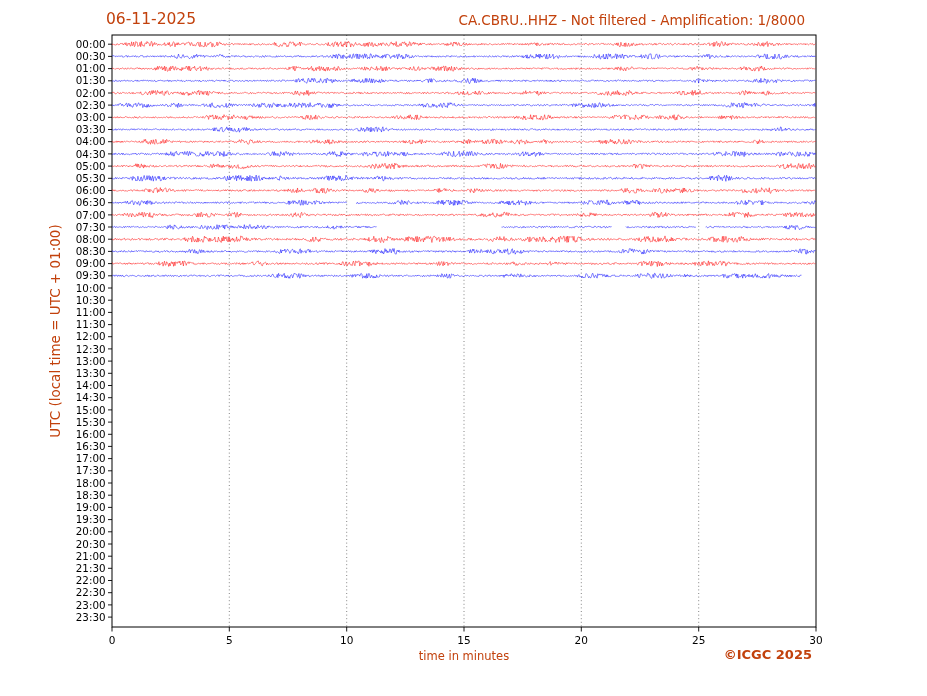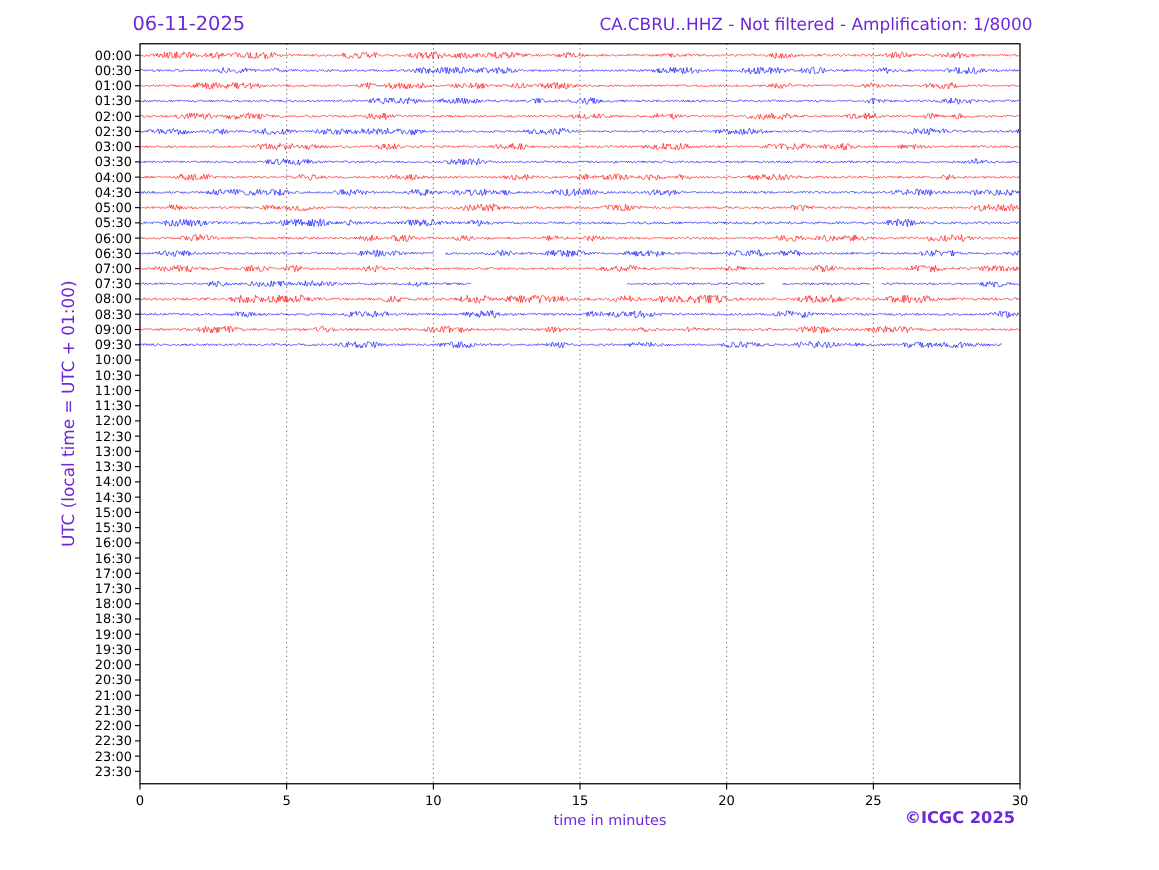--- a/index.html
+++ b/index.html
@@ -1,22 +1,22 @@
 <!DOCTYPE html>
 <html><head>
 <meta charset="utf-8">
 <style>
   html,body{margin:0;padding:0;background:#fff;}
   .page{position:relative;width:927px;height:696px;background:#ffffff;
-        font-family:"DejaVu Sans", sans-serif;color:#6d28d9;overflow:hidden;}
+        font-family:"DejaVu Sans", sans-serif;color:#c2410c;overflow:hidden;}
   .title-left{position:absolute;left:106px;top:10px;font-size:15.5px;white-space:nowrap;}
-  .title-right{position:absolute;right:101px;top:12px;font-size:13.5px;white-space:nowrap;}
+  .title-right{position:absolute;right:122px;top:12px;font-size:13.5px;white-space:nowrap;}
   .ylabel{position:absolute;left:55px;top:331px;transform:translate(-50%,-50%) rotate(-90deg);
           font-size:13.5px;white-space:nowrap;}
-  .xlabel{position:absolute;left:464px;top:649px;transform:translateX(-50%);font-size:11.5px;white-space:nowrap;margin-left:24px;}
+  .xlabel{position:absolute;left:464px;top:649px;transform:translateX(-50%);font-size:11.5px;white-space:nowrap;}
   .credit{position:absolute;right:115px;top:647px;font-size:13px;font-weight:bold;white-space:nowrap;text-align:center;}
   svg#plot{position:absolute;left:0;top:0;}
 </style>
 </head>
 <body>
 
 <div class="page">
   <div class="title-left">06-11-2025</div>
   <div class="title-right">CA.CBRU..HHZ - Not filtered - Amplification: 1/8000</div>
   <div class="ylabel">UTC (local time = UTC + 01:00)</div>

